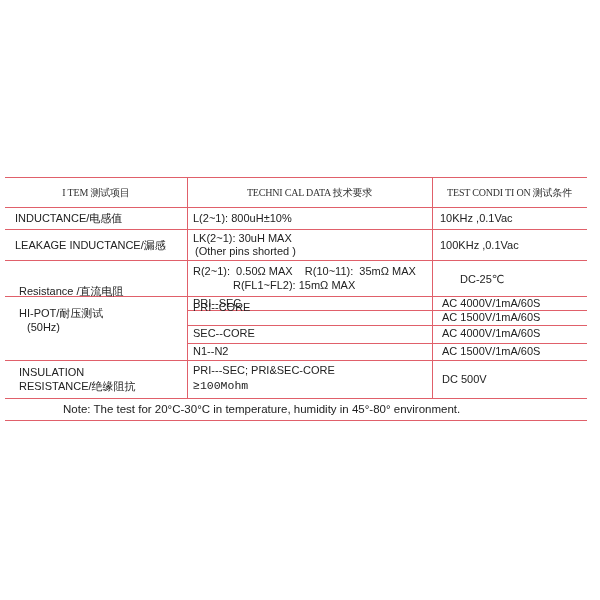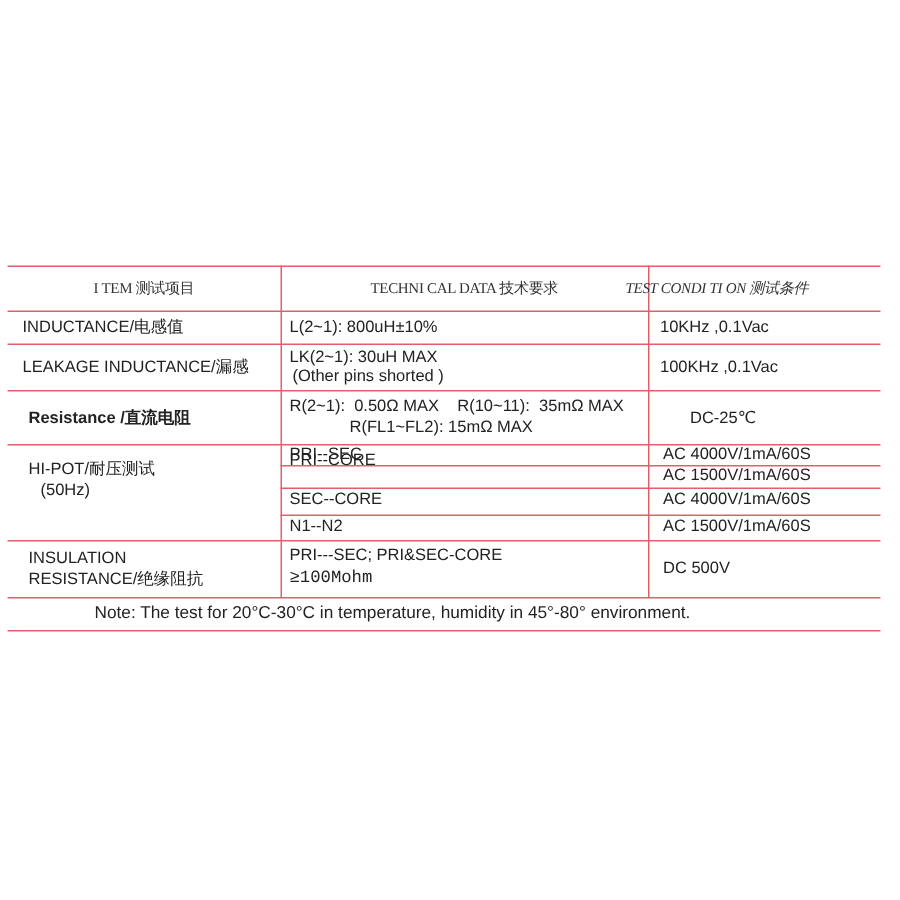--- a/index.html
+++ b/index.html
@@ -28,32 +28,32 @@
   <div class="hline" style="top:166px;left:182px;width:400px;"></div>
   <div class="hline" style="top:183px;left:0;width:582px;"></div>
   <div class="hline" style="top:221px;left:0;width:582px;"></div>
   <div class="hline" style="top:243px;left:0;width:582px;"></div>
 
   <div class="vline" style="left:182px;top:0;height:221px;"></div>
   <div class="vline" style="left:427px;top:0;height:221px;"></div>
 
   <div class="cell hdr" style="left:0;width:182px;top:9px;text-align:center;">I TEM 测试项目</div>
   <div class="cell hdr" style="left:182px;width:245px;top:9px;text-align:center;">TECHNI CAL DATA 技术要求</div>
-  <div class="cell hdr" style="left:412px;width:155px;top:9px;font-style:italic;">TEST CONDI TI ON 测试条件</div>
+  <div class="cell hdr" style="left:427px;width:155px;top:9px;text-align:center;">TEST CONDI TI ON 测试条件</div>
 
   <div class="cell" style="left:10px;top:35px;">INDUCTANCE/电感值</div>
   <div class="cell" style="left:188px;top:35px;">L(2~1): 800uH±10%</div>
   <div class="cell" style="left:435px;top:35px;">10KHz ,0.1Vac</div>
 
   <div class="cell" style="left:10px;top:62px;">LEAKAGE INDUCTANCE/漏感</div>
   <div class="cell" style="left:188px;top:55px;">LK(2~1): 30uH MAX</div>
   <div class="cell" style="left:190px;top:68px;">(Other  pins shorted  )</div>
   <div class="cell" style="left:435px;top:62px;">100KHz ,0.1Vac</div>
 
-  <div class="cell" style="left:14px;top:96px;font-weight:bold;">Resistance /直流电阻</div>
+  <div class="cell" style="left:14px;top:108px;">Resistance /直流电阻</div>
   <div class="cell" style="left:188px;top:88px;white-space:pre;">R(2~1):  0.50Ω MAX    R(10~11):  35mΩ MAX</div>
   <div class="cell" style="left:188px;top:102px;padding-left:40px;">R(FL1~FL2): 15mΩ MAX</div>
   <div class="cell" style="left:435px;top:96px;padding-left:20px;">DC-25℃</div>
 
   <div class="cell" style="left:14px;top:130px;">HI-POT/耐压测试</div>
   <div class="cell" style="left:22px;top:144px;">(50Hz)</div>
 
   <div class="cell" style="left:188px;top:120px;">PRI--SEC</div>
   <div class="cell" style="left:437px;top:120px;">AC 4000V/1mA/60S</div>
   <div class="cell" style="left:188px;top:124px;">PRI--CORE</div>

